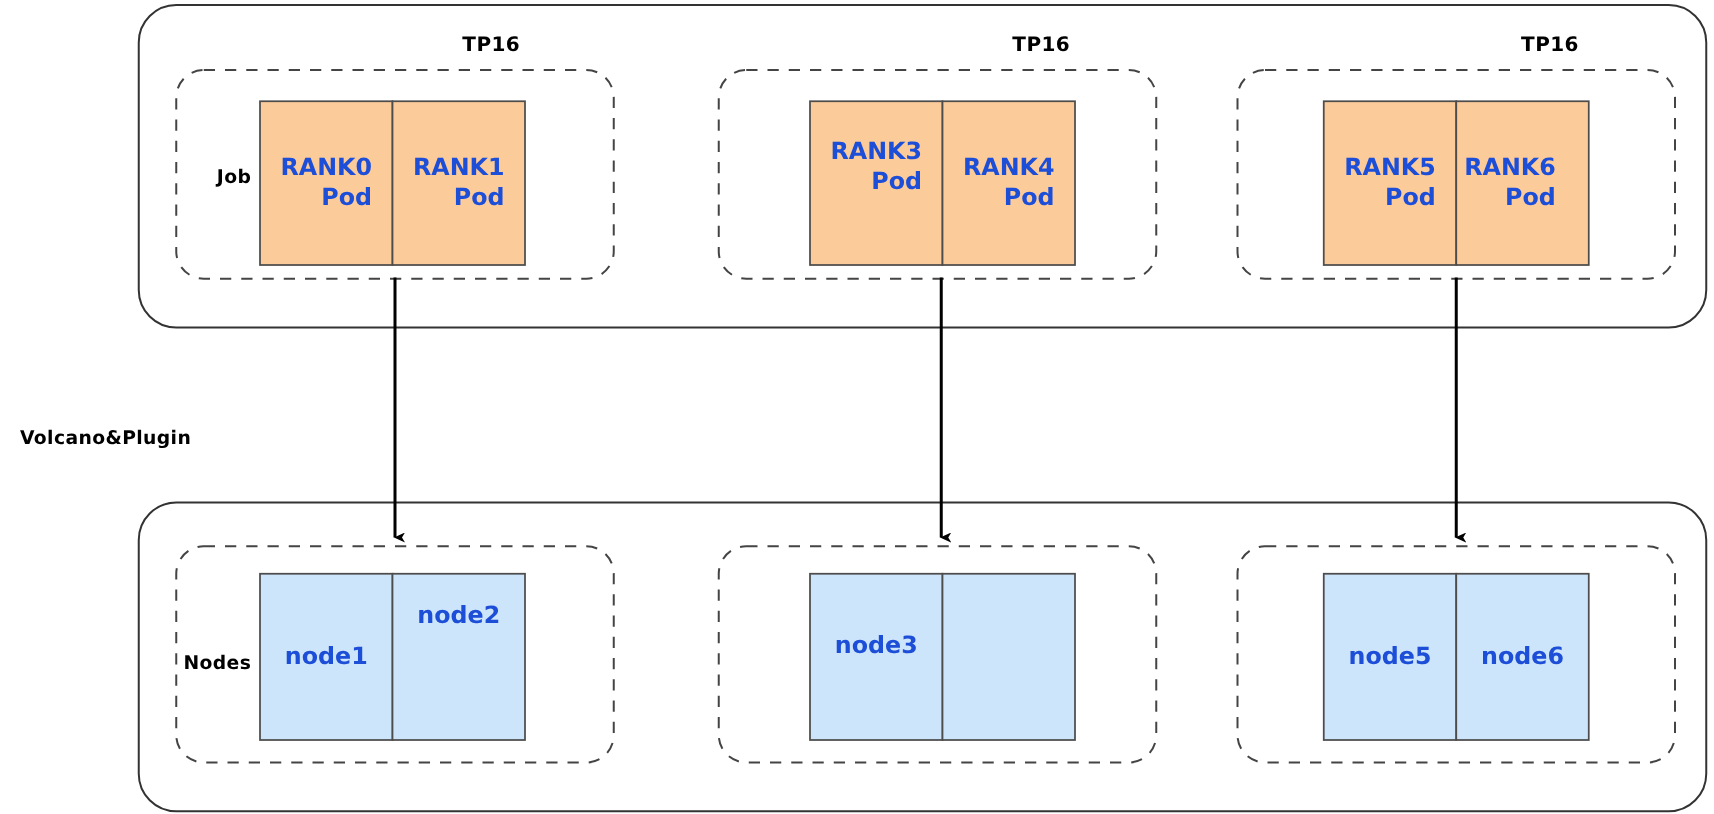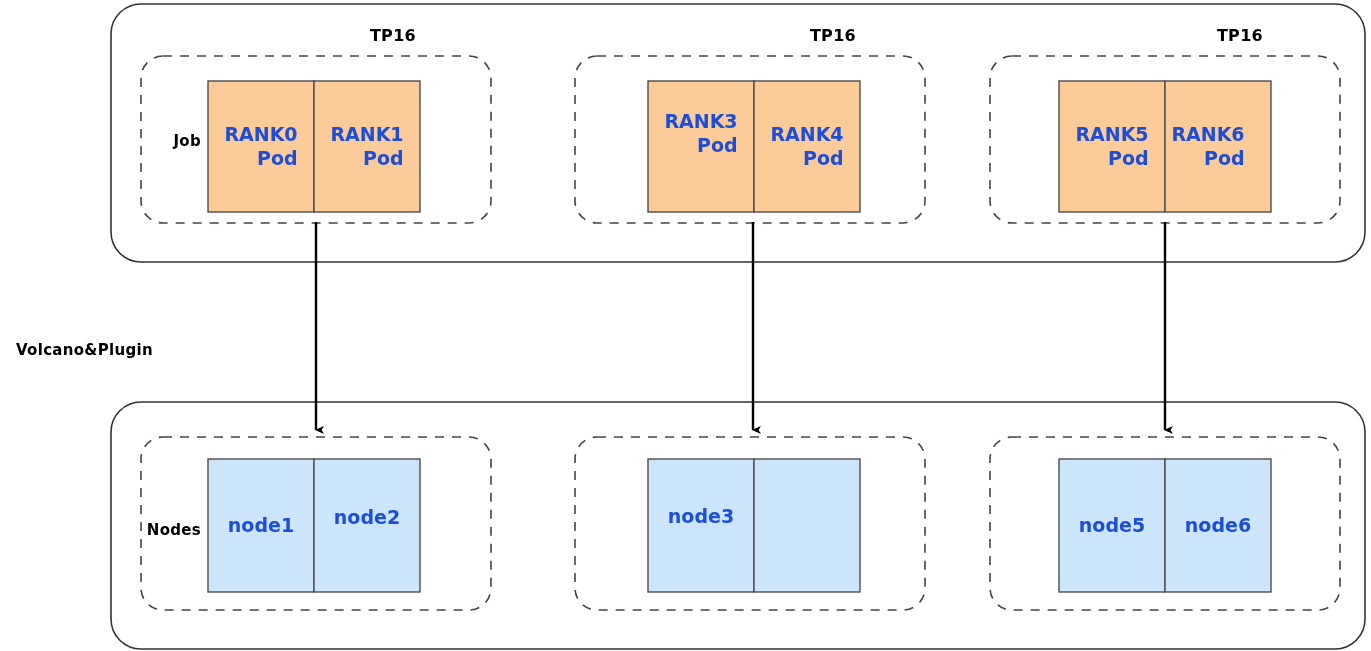--- a/index.html
+++ b/index.html
@@ -144,21 +144,21 @@
 Pod</span>
   </div>
   <div class="cell" style="left:1165px; top:81px; width:86px; height:131px;">
     <span class="cell-text">RANK6
 Pod</span>
   </div>
 
   <div class="cell" style="left:208px; top:459px; width:106px; height:133px;">
     <span class="cell-text">node1</span>
   </div>
-  <div class="cell" style="left:314px; top:459px; width:106px; height:118px;">
+  <div class="cell" style="left:314px; top:434px; width:106px; height:118px;">
     <span class="cell-text">node2</span>
   </div>
 
   <div class="cell" style="left:648px; top:459px; width:106px; height:116px;">
     <span class="cell-text">node3</span>
   </div>
 
   <div class="cell" style="left:1059px; top:459px; width:106px; height:133px;">
     <span class="cell-text">node5</span>
   </div>

